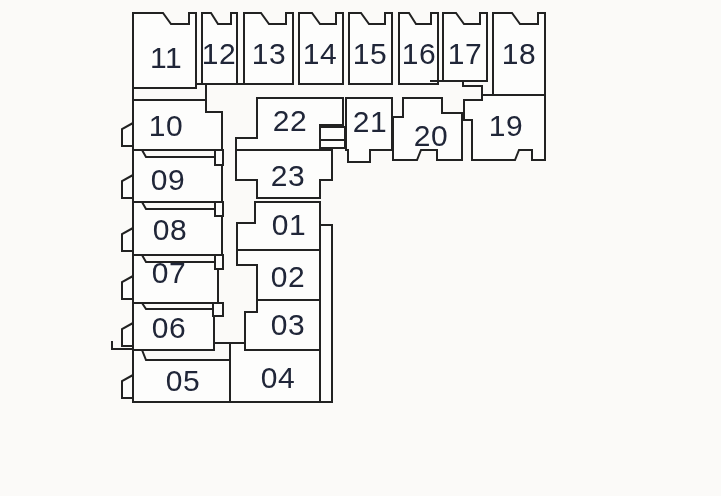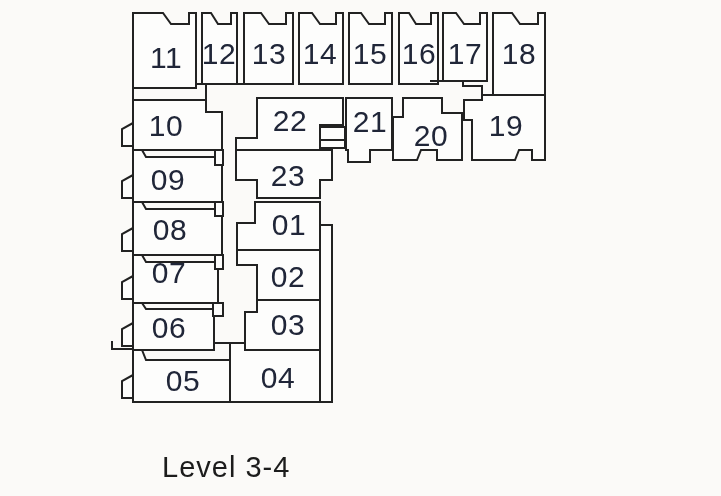--- a/index.html
+++ b/index.html
@@ -138,14 +138,13 @@
       <path d="M133,276 L122,282 L122,299 L133,299 Z" class="wall-filled" fill="#fdfdfc" stroke="#222222"></path>
       <path d="M133,323 L122,329 L122,346 L133,346 Z" class="wall-filled" fill="#fdfdfc" stroke="#222222"></path>
       <path d="M133,375 L122,381 L122,398 L133,398 Z" class="wall-filled" fill="#fdfdfc" stroke="#222222"></path>
       <path d="M206,85 L206,100" class="wall" stroke="#222222"></path>
       <path d="M197,84 L245,84" class="wall" stroke="#222222"></path>
       <path d="M430,81 L463,81 L463,86 L482,86 L482,95 L493,95" class="wall" stroke="#222222"></path>
       <path d="M214,343 L230,343" class="wall" stroke="#222222"></path>
       <path d="M112,341 L112,349 L133,349" class="wall" stroke="#222222"></path>
       <path d="M133,88 L133,100" class="wall" stroke="#222222"></path>
     </svg>
-  <div id="level-caption">Level 3-4</div>
 </div>
 
 </body></html>

